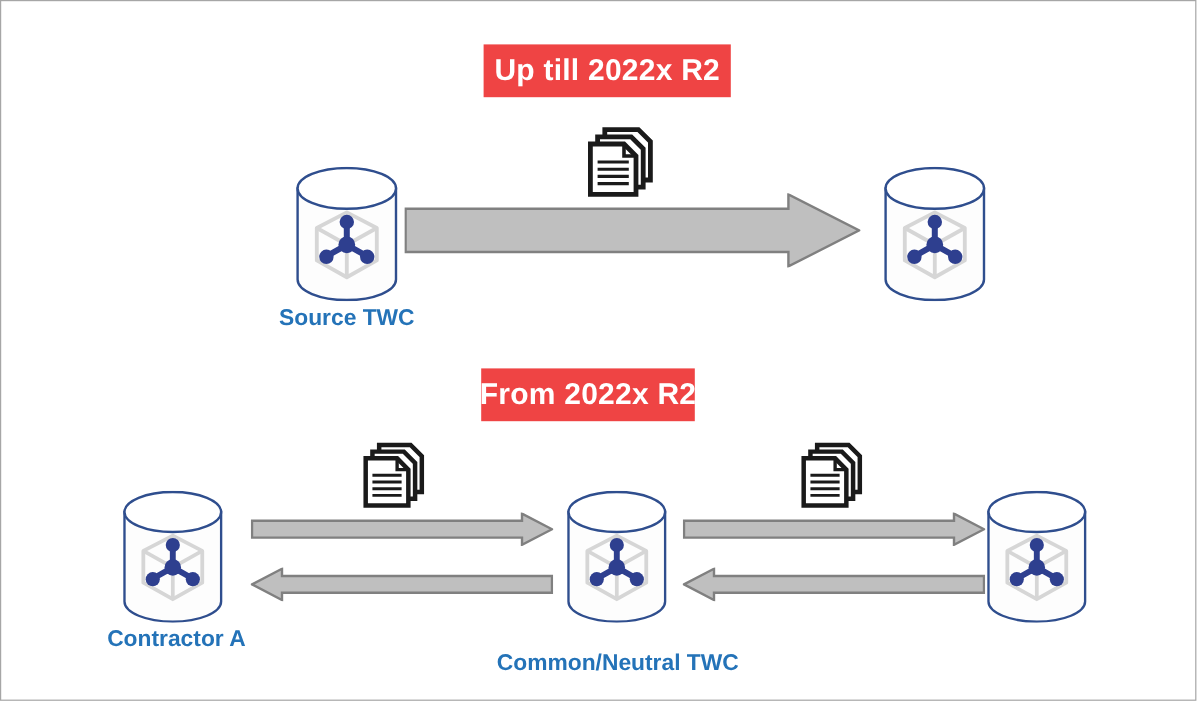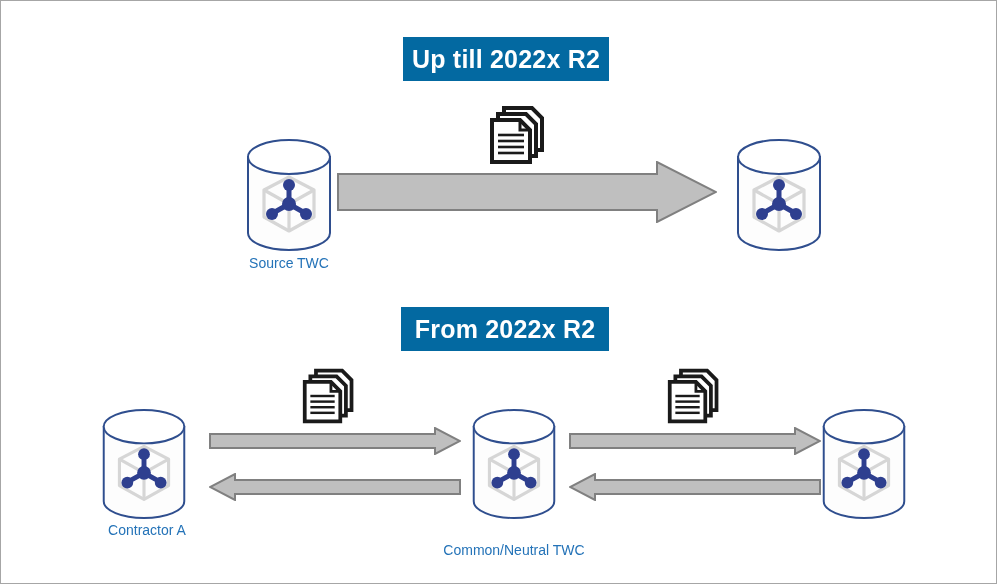--- a/index.html
+++ b/index.html
@@ -20,39 +20,39 @@
     margin: 0;
     background: #ffffff;
     border: 1px solid #a6a6a6;
     box-sizing: border-box;
     overflow: hidden;
   }
 
   
   .banner {
     position: absolute;
-    background: #0369a1;
+    background: #ef4444;
     color: #ffffff;
     font-size: 25px;
     font-weight: bold;
     letter-spacing: 0.2px;
     display: flex;
     align-items: center;
     justify-content: center;
     white-space: nowrap;
   }
   #banner-top    { left: 402px; top: 36px;  width: 206px; height: 44px; }
-  #banner-bottom { left: 400px; top: 306px; width: 208px; height: 44px; }
+  #banner-bottom { left: 400px; top: 306px; width: 178px; height: 44px; }
 
   
   .node-label {
     position: absolute;
     color: #2473B8;
-    font-size: 14px;
-    font-weight: normal;
+    font-size: 19px;
+    font-weight: bold;
     white-space: nowrap;
     text-align: center;
   }
 
   
   .cylinder {
     position: absolute;
   }
 
   

